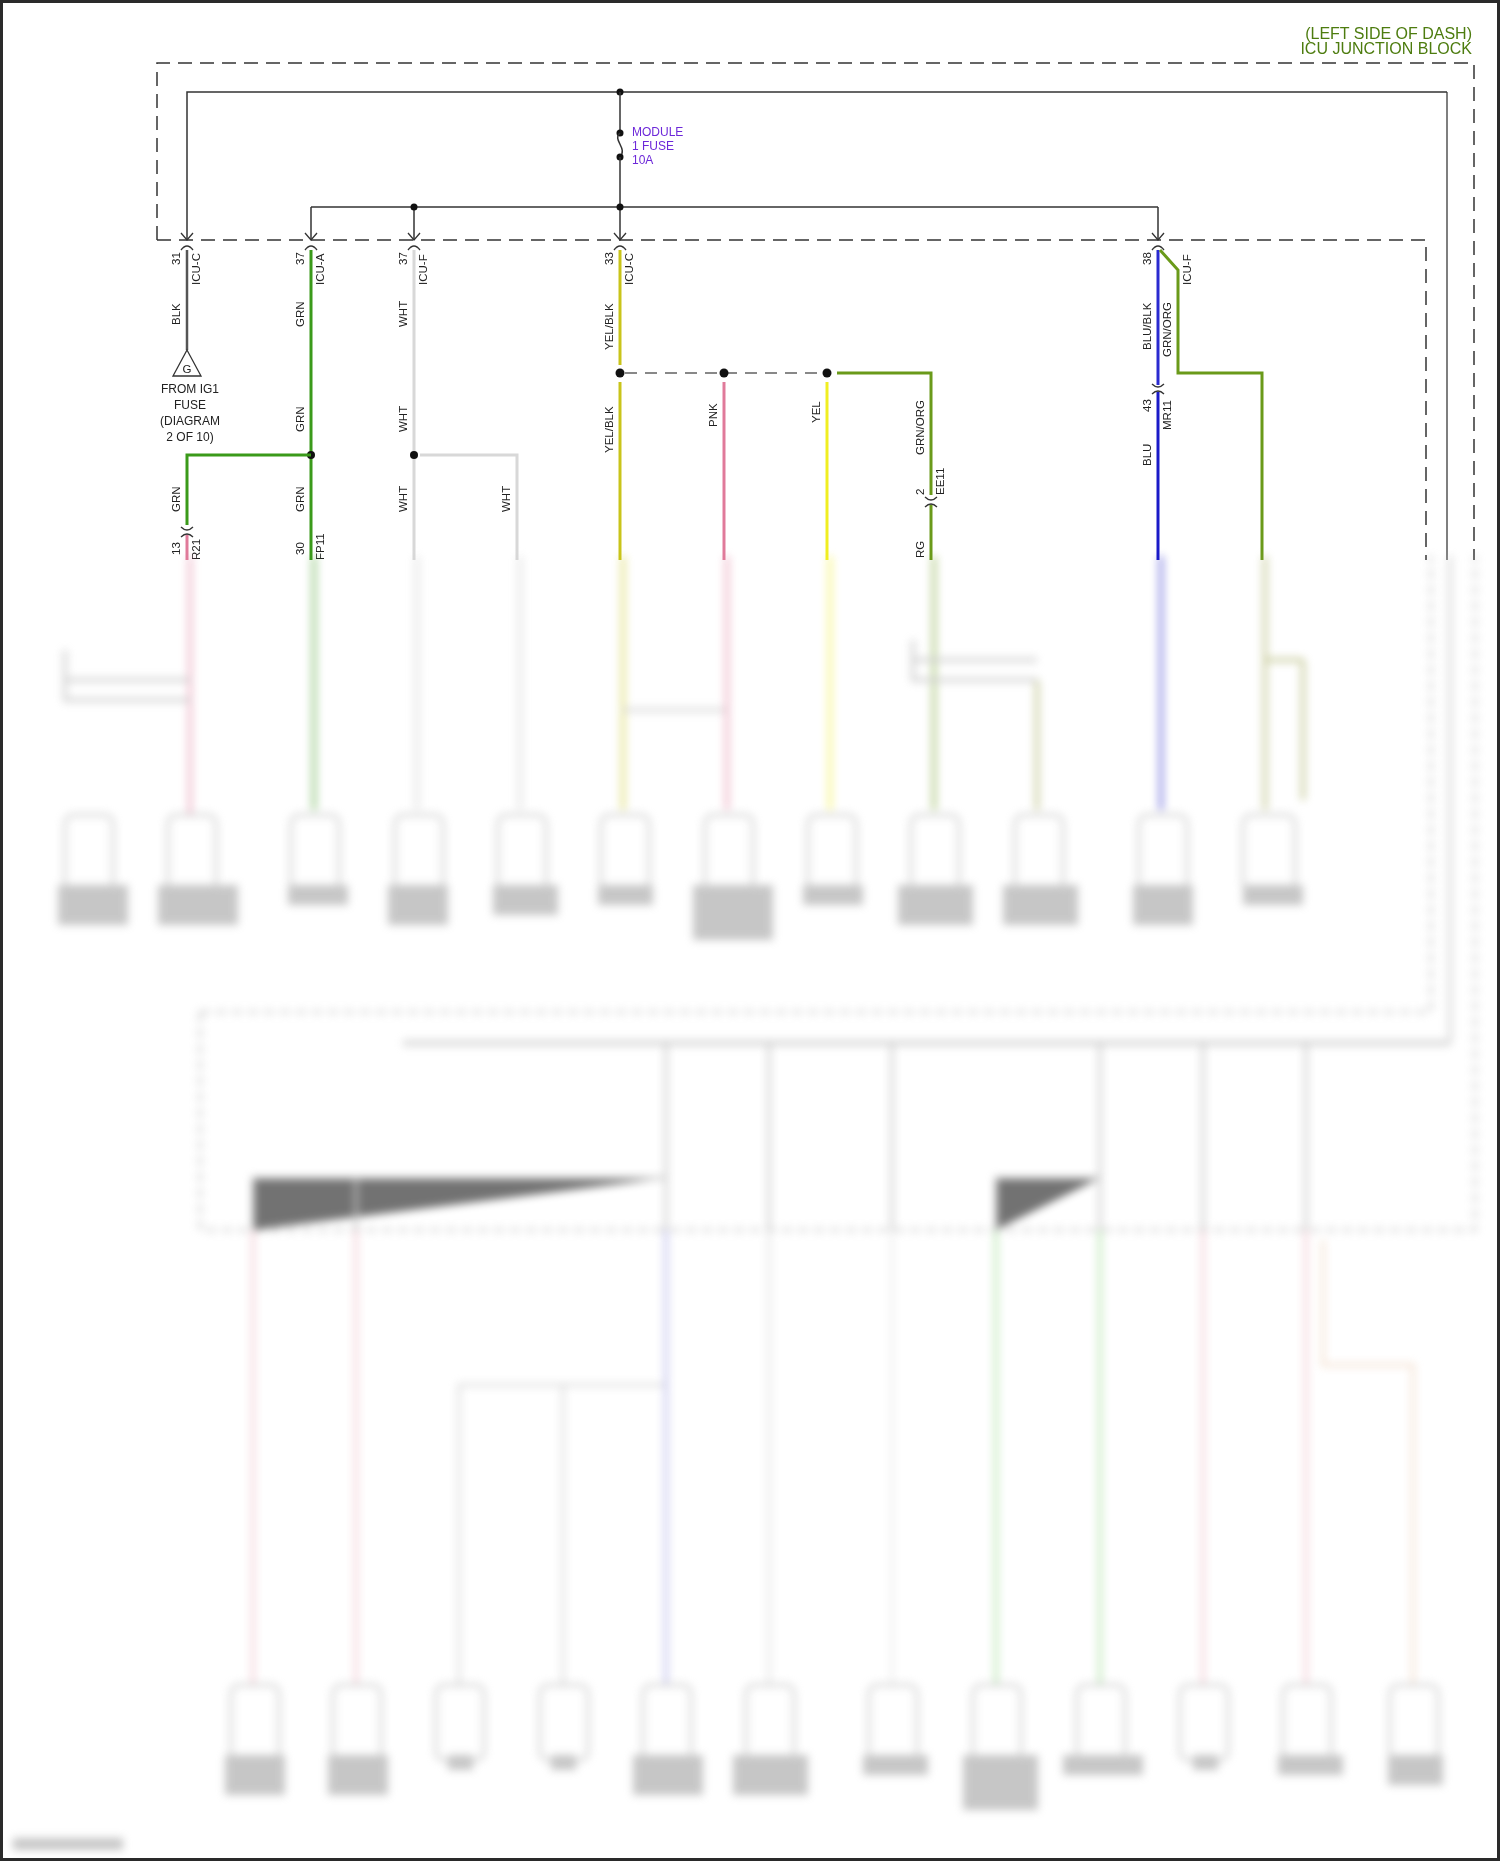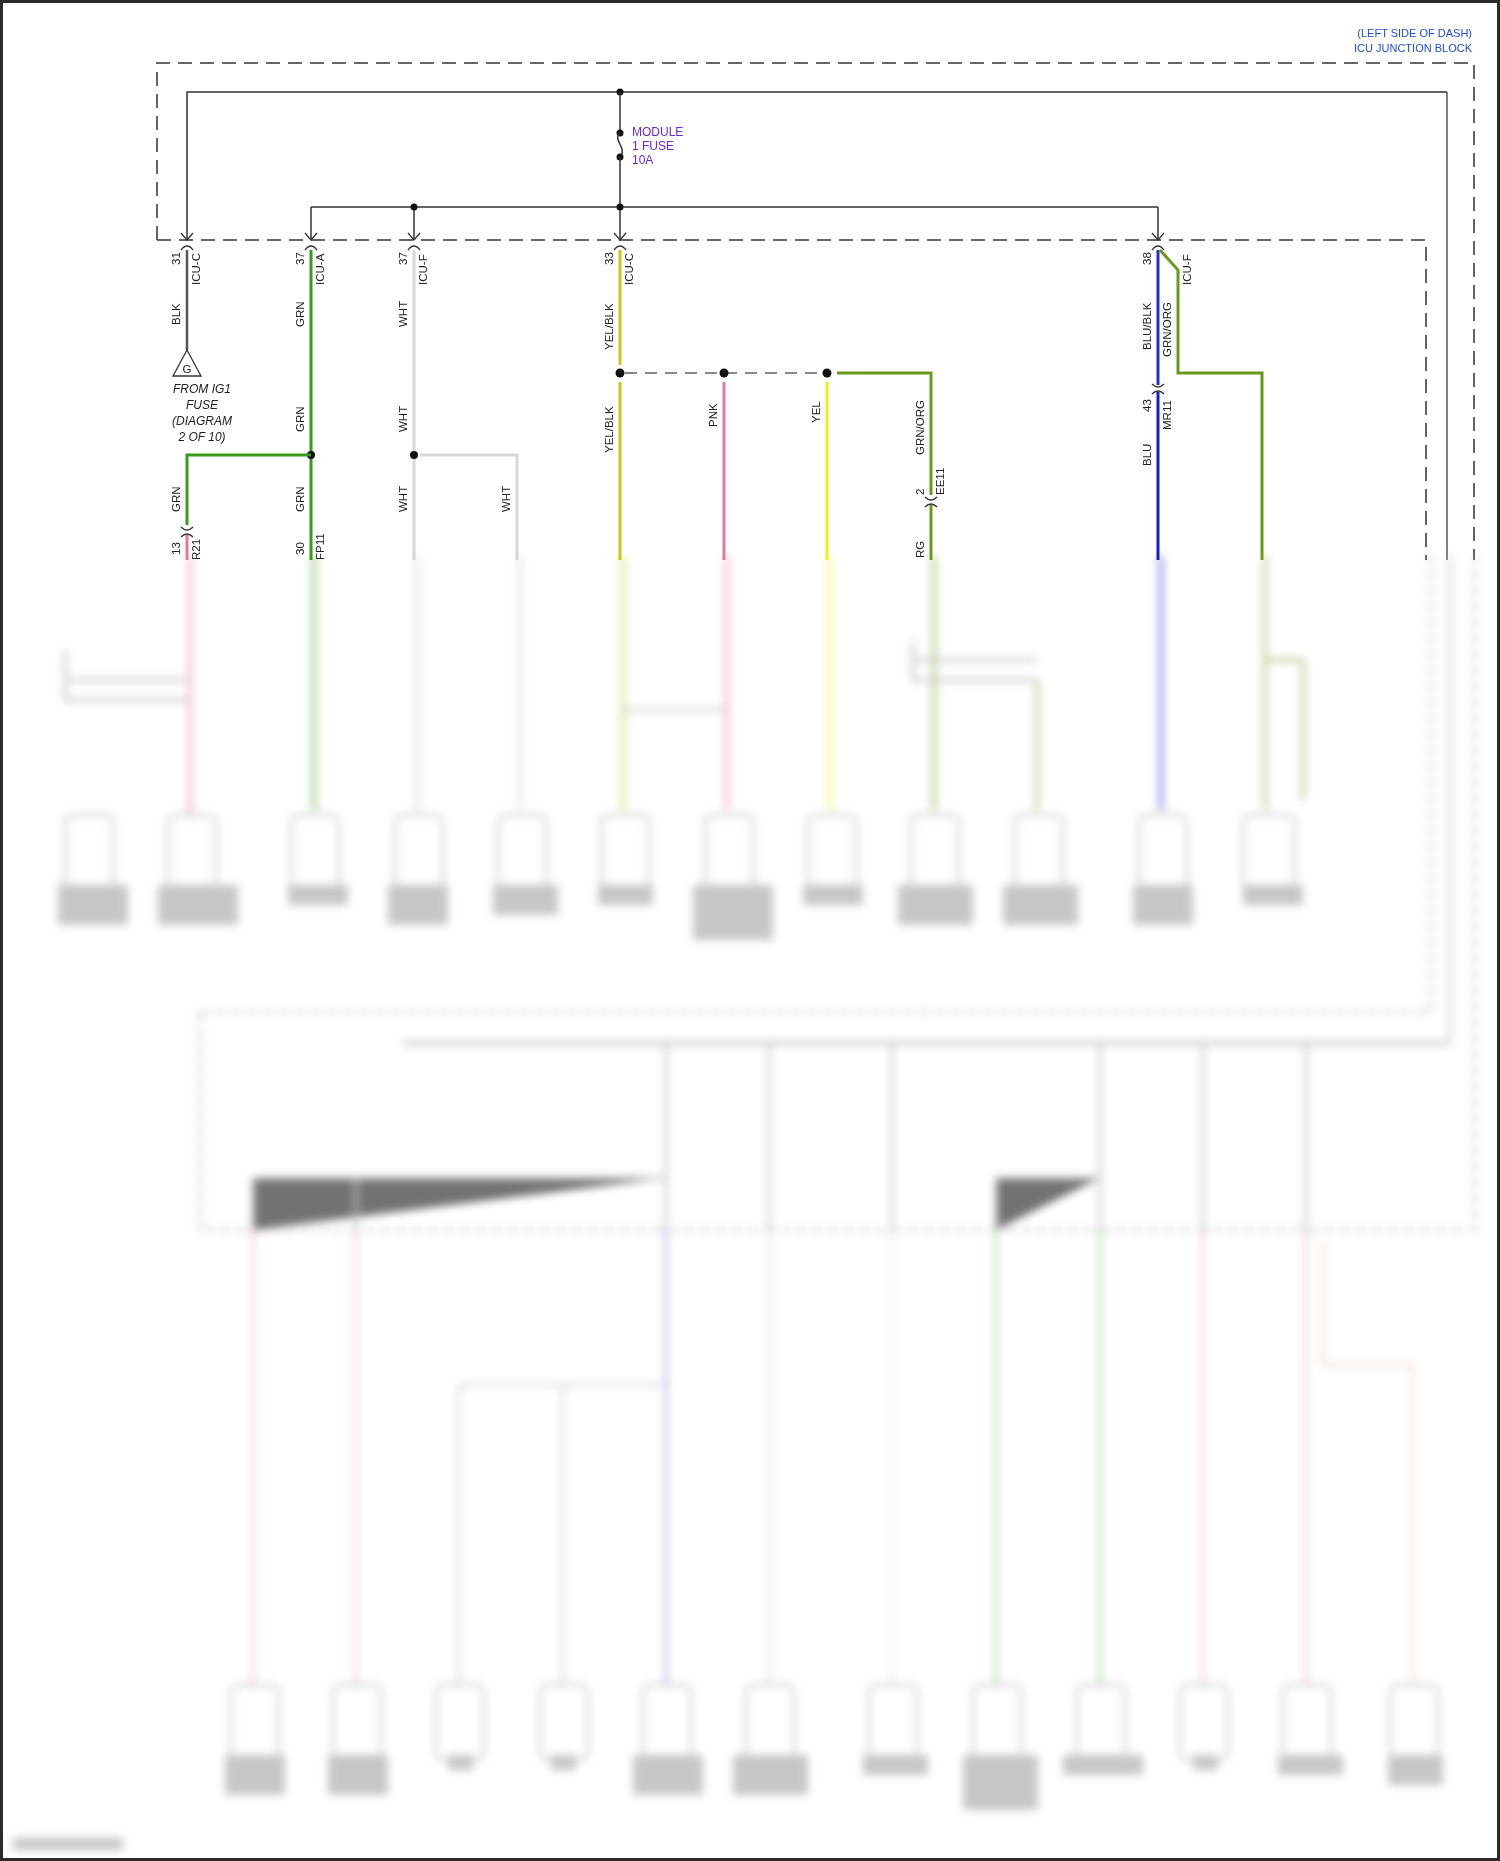--- a/index.html
+++ b/index.html
@@ -3,21 +3,21 @@
 <meta charset="utf-8">
 <style>
   html, body { margin:0; padding:0; background:#ffffff; }
   body { width:1500px; height:1861px; position:relative; overflow:hidden;
          font-family:"Liberation Sans", sans-serif; }
   .frame { position:absolute; left:0; top:0; width:1494px; height:1855px;
            border:3px solid #2a2a2a; border-right-width:4px; border-bottom-width:4px; }
   svg { position:absolute; left:0; top:0; }
   .lbl { font-family:"Liberation Sans", sans-serif; font-size:11.5px; fill:#222; }
   .blk-title { position:absolute; right:28px; top:26px; text-align:right;
-               font-size:11px; line-height:15px; color:#1d4ed8; }
+               font-size:16px; line-height:15px; color:#4d7c0f; }
   .blurzone { position:absolute; left:3px; top:556px; width:1490px; height:1297px;
               filter: blur(4px); opacity:0.55; }
   .fuse-lbl { position:absolute; font-size:12px; line-height:14px; color:#6d28d9; }
   .ig1 { position:absolute; text-align:center; font-size:12px; line-height:16px; color:#222; }
 </style>
 </head>
 <body>
 
 <div class="frame"></div>
 
@@ -25,21 +25,21 @@
   <div>(LEFT SIDE OF DASH)</div>
   <div>ICU JUNCTION BLOCK</div>
 </div>
 
 <div class="fuse-lbl" style="left:632px; top:125px;">
   <div>MODULE</div>
   <div>1 FUSE</div>
   <div>10A</div>
 </div>
 
-<div class="ig1" style="left:160px; top:381px; width:84px;font-style:italic;">
+<div class="ig1" style="left:148px; top:381px; width:84px;">
   <div>FROM IG1</div>
   <div>FUSE</div>
   <div>(DIAGRAM</div>
   <div>2 OF 10)</div>
 </div>
 
 <svg width="1500" height="560" viewBox="0 0 1500 560">
 
   <path d="M157 240 L157 63 L1474 63 L1474 560" fill="none" stroke="#333" stroke-width="1.5" stroke-dasharray="14 8"></path>
   <path d="M157 240 L1426 240 L1426 560" fill="none" stroke="#333" stroke-width="1.5" stroke-dasharray="14 8"></path>

